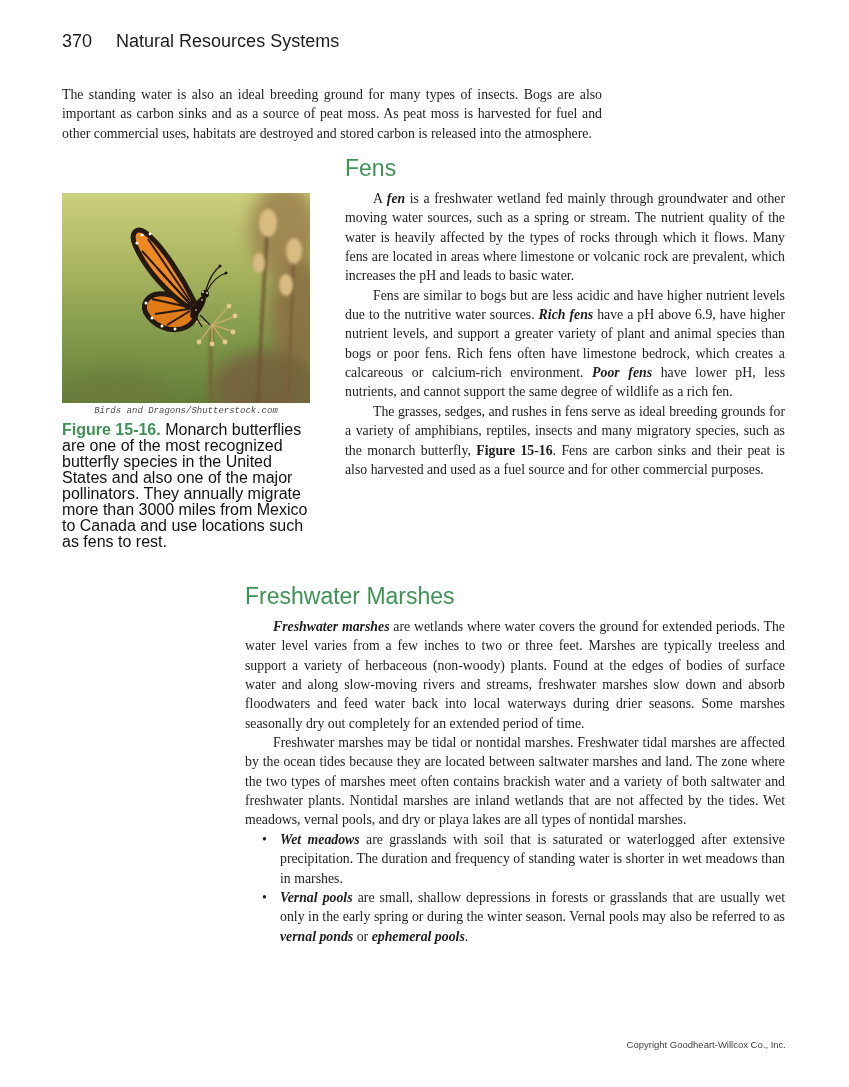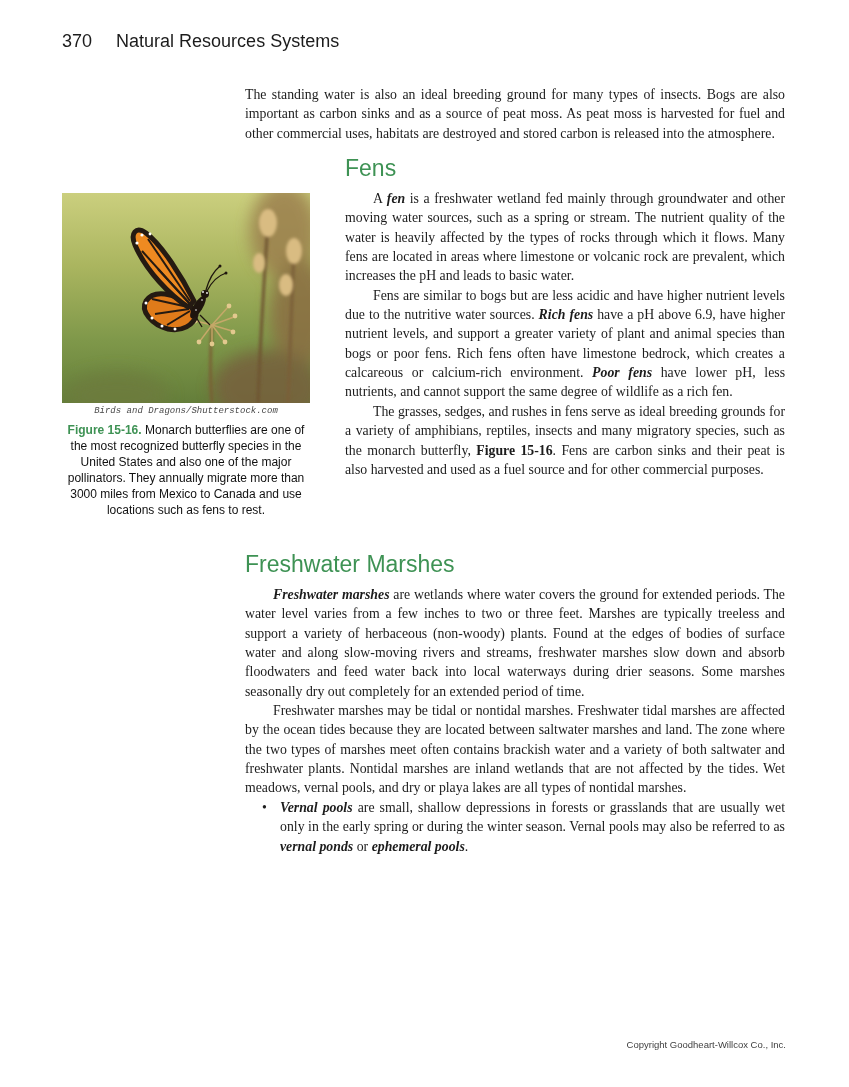--- a/index.html
+++ b/index.html
@@ -10,29 +10,29 @@
     background:#ffffff; box-sizing:border-box;
     padding:31px 64px 0 62px;
     font-family:"Liberation Serif", serif; color:#1c1c1c;
   }
   .running-header{ font-family:"Liberation Sans", sans-serif; font-size:18px; color:#1c1c1c; }
   .running-header .header-title{ margin-left:19px; }
 
   .body-text{ font-size:13.8px; line-height:19.35px; text-align:justify; margin:0; }
   .ind{ text-indent:28px; }
 
-  .intro{ margin-left:183px; width:540px; margin-top:33px; }
+  .intro{ width:540px; margin-top:33px; }
 
   .fens-row{ display:flex; margin-top:13px; }
   .figure{ flex:0 0 248px; width:248px; margin:37px 35px 0 0; }
   .photo{ width:248px; height:210px; overflow:hidden; line-height:0; }
   .credit{ font-family:Liberation Mono, monospace; font-style:italic; font-size:9px;
            color:#4a4a4a; text-align:center; margin-top:3px; }
-  .caption{ font-family:"Liberation Sans", sans-serif; font-size:12px; line-height:16px;
-            margin-top:6px; color:#111111; text-align:center; }
+  .caption{ font-family:"Liberation Sans", sans-serif; font-size:16px; line-height:16px;
+            margin-top:6px; color:#111111; text-align:left; }
   .fig-label{ font-weight:bold; color:var(--green); }
 
   .heading{ font-family:"Liberation Sans", sans-serif; font-weight:400; font-size:23px;
             line-height:24px; color:var(--green); margin:0 0 9px 0; }
   .fens-col{ width:440px; }
 
   .marshes{ margin-left:183px; width:540px; margin-top:34px; }
   .bullets{ list-style:none; margin:0; padding:0; }
   .bullets li{ position:relative; padding-left:35px; }
   .bullets li::before{ content:"\2022"; position:absolute; left:17px; top:0; }
@@ -159,18 +159,19 @@
       <p class="body-text ind"><span>Fens are similar to bogs but are less acidic and have higher nutrient levels due to the nutritive water sources. </span><span style="font-weight: bold; font-style: italic;">Rich fens</span><span> have a pH above 6.9, have higher nutrient levels, and support a greater variety of plant and animal species than bogs or poor fens. Rich fens often have limestone bedrock, which creates a calcareous or calcium-rich environment. </span><span style="font-weight: bold; font-style: italic;">Poor fens</span><span> have lower pH, less nutrients, and cannot support the same degree of wildlife as a rich fen.</span></p>
       <p class="body-text ind"><span>The grasses, sedges, and rushes in fens serve as ideal breeding grounds for a variety of amphibians, reptiles, insects and many migratory species, such as the monarch butterfly, </span><span style="font-weight: bold;">Figure 15-16</span><span>. Fens are carbon sinks and their peat is also harvested and used as a fuel source and for other commercial purposes.</span></p>
     </div>
   </section>
 
   <section class="marshes">
     <h2 class="heading">Freshwater Marshes</h2>
     <p class="body-text ind"><span style="font-weight: bold; font-style: italic;">Freshwater marshes</span><span> are wetlands where water covers the ground for extended periods. The water level varies from a few inches to two or three feet. Marshes are typically treeless and support a variety of herbaceous (non-woody) plants. Found at the edges of bodies of surface water and along slow-moving rivers and streams, freshwater marshes slow down and absorb floodwaters and feed water back into local waterways during drier seasons. Some marshes seasonally dry out completely for an extended period of time.</span></p>
     <p class="body-text ind"><span>Freshwater marshes may be tidal or nontidal marshes. Freshwater tidal marshes are affected by the ocean tides because they are located between saltwater marshes and land. The zone where the two types of marshes meet often contains brackish water and a variety of both saltwater and freshwater plants. Nontidal marshes are inland wetlands that are not affected by the tides. Wet meadows, vernal pools, and dry or playa lakes are all types of nontidal marshes.</span></p>
     <ul class="bullets">
+      <li class="body-text"><span style="font-weight: bold; font-style: italic;">Wet meadows</span><span> are grasslands with soil that is saturated or waterlogged after extensive precipitation. The duration and frequency of standing water is shorter in wet meadows than in marshes.</span></li>
       <li class="body-text"><span style="font-weight: bold; font-style: italic;">Vernal pools</span><span> are small, shallow depressions in forests or grasslands that are usually wet only in the early spring or during the winter season. Vernal pools may also be referred to as </span><span style="font-weight: bold; font-style: italic;">vernal ponds</span><span> or </span><span style="font-weight: bold; font-style: italic;">ephemeral pools</span><span>.</span></li>
     </ul>
   </section>
 
   <div class="footer">Copyright Goodheart-Willcox Co., Inc.</div>
 </div>
 
 </body></html>

